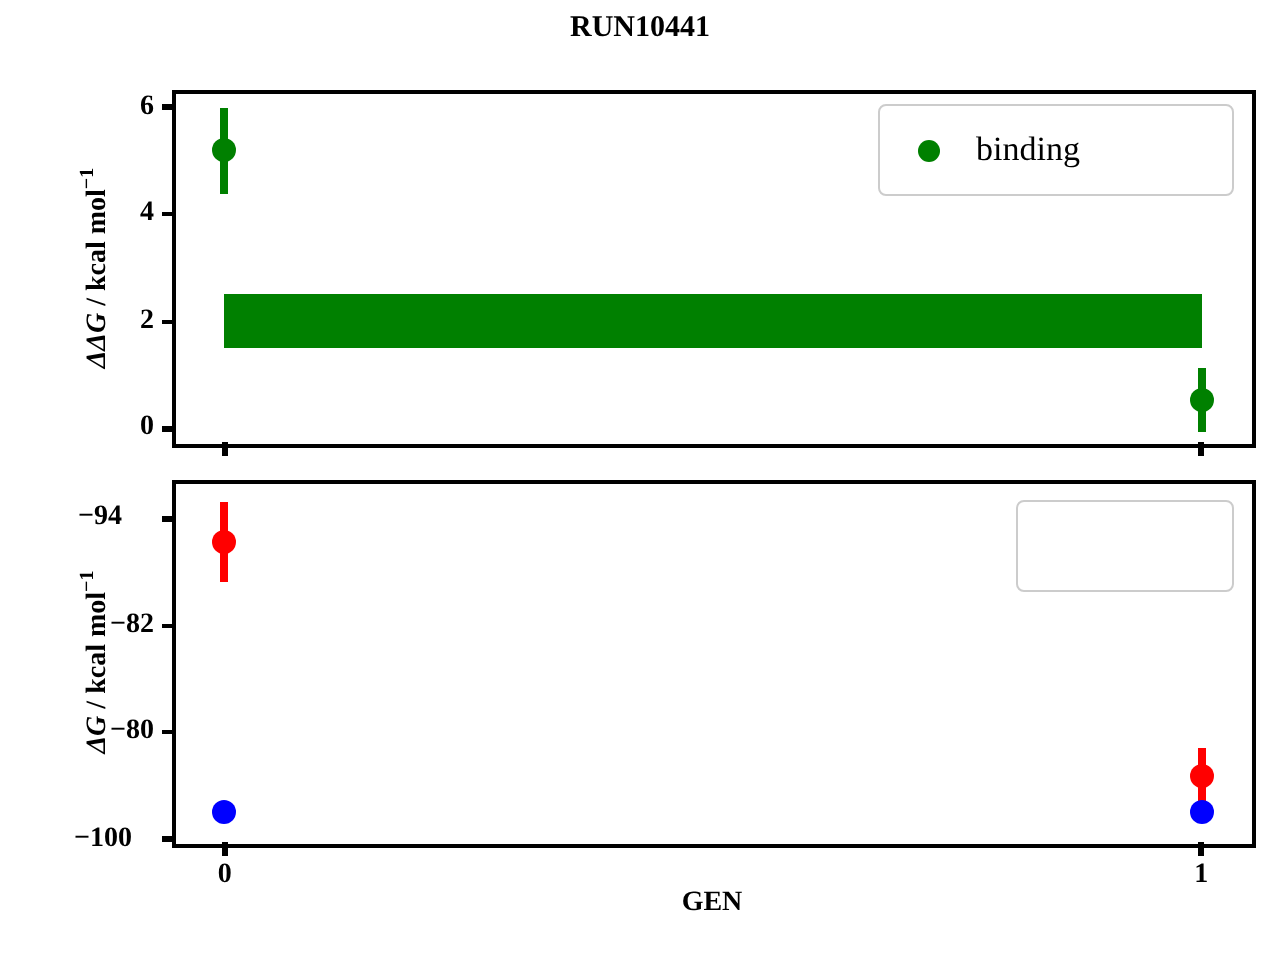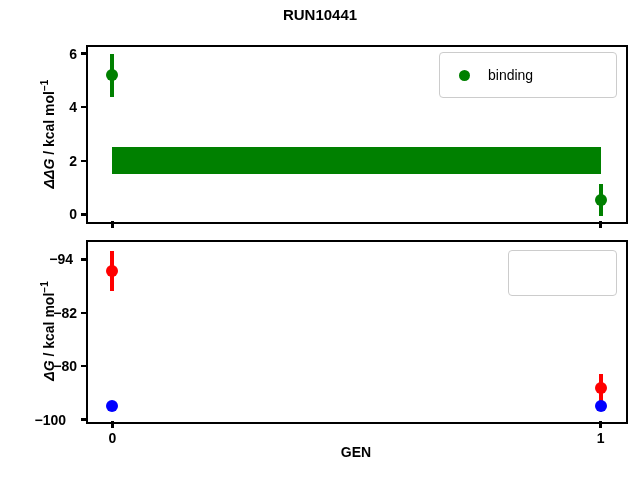--- a/index.html
+++ b/index.html
@@ -1,18 +1,18 @@
 <!DOCTYPE html>
 <html><head>
 <meta charset="utf-8">
 <style>
   html,body{margin:0;padding:0;background:#ffffff;}
   .figure{
     position:relative;width:640px;height:480px;background:#ffffff;
-    font-family:Liberation Sans, sans-serif;overflow:hidden;color:#000;border-radius:25px;
+    font-family:Liberation Serif, serif;overflow:hidden;color:#000;border-radius:25px;
   }
   .fig-title{
     position:absolute;left:0;top:6px;width:100%;text-align:center;
     font-size:15px;font-weight:bold;
   }
   .frame{position:absolute;border:2.5px solid #000;box-sizing:border-box;}
   .ylabel{
     position:absolute;font-size:14px;font-weight:bold;white-space:nowrap;
     transform:translate(-50%,-50%) rotate(-90deg);
   }
@@ -28,21 +28,21 @@
   .marker{position:absolute;border-radius:50%;}
   .legend{
     position:absolute;background:#fff;border:1px solid #cccccc;border-radius:4px;
     box-sizing:border-box;padding:4px 8px 4px 6px;display:flex;flex-direction:column;
     justify-content:space-evenly;
   }
   .legend-row{display:flex;align-items:center;height:19px;}
   .legend-marker{flex:0 0 36px;width:36px;display:flex;align-items:center;justify-content:center;}
   .legend-dot{width:11px;height:11px;border-radius:50%;}
   .legend-dotline{width:34px;height:0;border-top:3px dotted #008000;}
-  .legend-label{font-size:14px;margin-left:6px;white-space:nowrap;}
+  .legend-label{font-size:17px;margin-left:6px;white-space:nowrap;}
 </style>
 </head>
 <body>
 
 <div class="figure">
 
   <div class="fig-title">RUN10441</div>
 
   <div class="frame" style="left:85.5px;top:44.5px;width:542px;height:179px;"></div>
   <div class="frame" style="left:85.5px;top:239.5px;width:542px;height:184px;"></div>
@@ -81,21 +81,21 @@
     </div>
     <div class="ebar" style="left: 110.409px; top: 402.299px; width: 4px; height: 8.01493px; background: rgb(0, 0, 255);"></div>
     <div class="ebar" style="left: 598.591px; top: 402.299px; width: 4px; height: 8.01493px; background: rgb(0, 0, 255);"></div>
     <div class="ebar" style="left: 110.409px; top: 251.351px; width: 4px; height: 40.0746px; background: rgb(255, 0, 0);"></div>
     <div class="ebar" style="left: 598.591px; top: 374.246px; width: 4px; height: 26.7164px; background: rgb(255, 0, 0);"></div>
     <div class="marker" style="left: 106.409px; top: 400.306px; width: 12px; height: 12px; background: rgb(0, 0, 255);"></div>
     <div class="marker" style="left: 594.591px; top: 400.306px; width: 12px; height: 12px; background: rgb(0, 0, 255);"></div>
     <div class="marker" style="left: 106.409px; top: 265.388px; width: 12px; height: 12px; background: rgb(255, 0, 0);"></div>
     <div class="marker" style="left: 594.591px; top: 381.604px; width: 12px; height: 12px; background: rgb(255, 0, 0);"></div>
     <div class="tick" style="left: 81px; top: 258.116px; width: 7px; height: 2.5px;"></div>
-    <div class="tick-label y" style="left: 73px; top: 259.366px;">−94</div>
+    <div class="tick-label y" style="left: 61px; top: 259.366px;">−94</div>
     <div class="tick" style="left: 81px; top: 311.549px; width: 7px; height: 2.5px;"></div>
     <div class="tick-label y" style="left: 77px; top: 312.799px;">−82</div>
     <div class="tick" style="left: 81px; top: 364.981px; width: 7px; height: 2.5px;"></div>
     <div class="tick-label y" style="left: 77px; top: 366.231px;">−80</div>
     <div class="tick" style="left: 81px; top: 418.414px; width: 7px; height: 2.5px;"></div>
     <div class="tick-label y" style="left: 66px; top: 419.664px;">−100</div>
     <div class="tick" style="left: 111.159px; top: 421px; width: 2.5px; height: 7px;"></div>
     <div class="tick-label x" style="left: 112.409px; top: 430px;">0</div>
     <div class="tick" style="left: 599.341px; top: 421px; width: 2.5px; height: 7px;"></div>
     <div class="tick-label x" style="left: 600.591px; top: 430px;">1</div>

